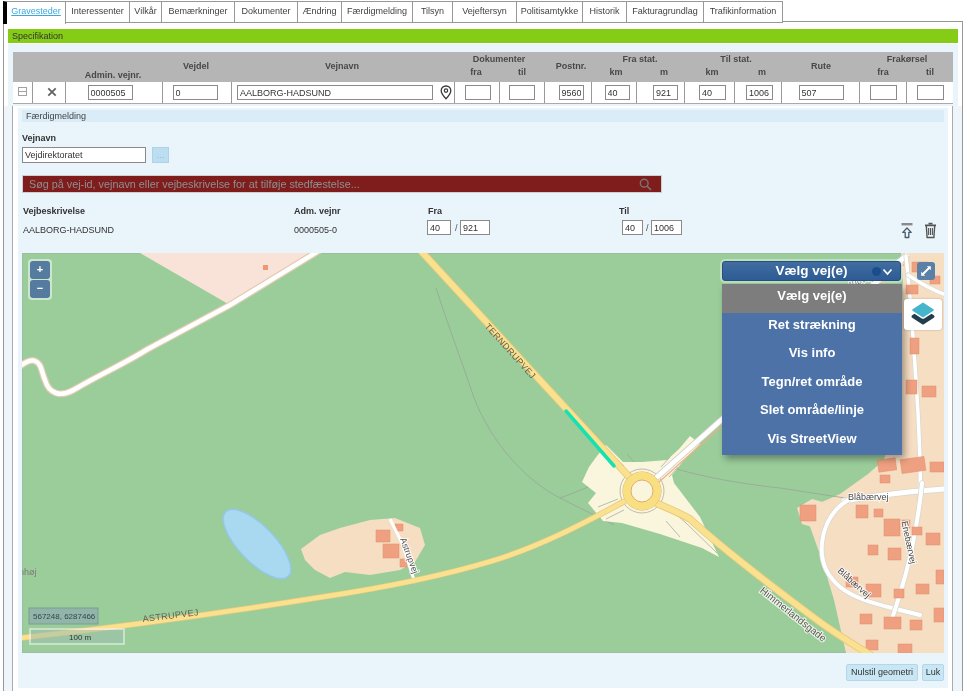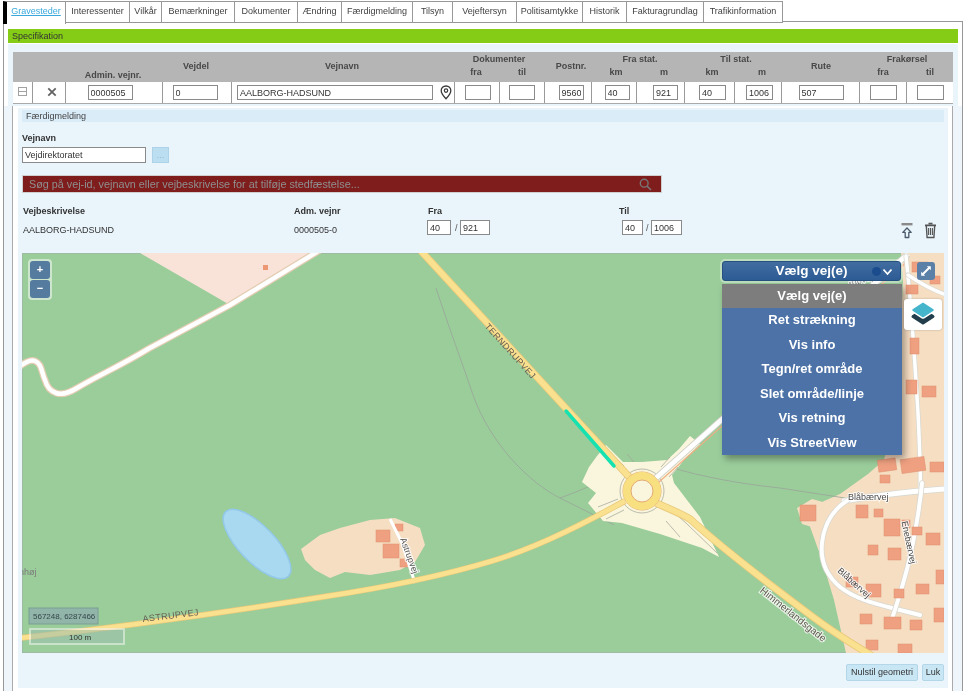--- a/index.html
+++ b/index.html
@@ -301,21 +301,20 @@
 <svg style="position:absolute;right:7px;top:6px;" width="11" height="8" viewBox="0 0 11 8">
       <path d="M1.5 1.5 L5.5 6 L9.5 1.5" fill="none" stroke="#fff" stroke-width="1.8"></path>
     </svg>
 </div>
 <div class="menu">
 <div class="gray">Vælg vej(e)</div>
 <div>Ret strækning</div>
 <div>Vis info</div>
 <div>Tegn/ret område</div>
 <div>Slet område/linje</div>
-<div>Vis retning</div>
 <div>Vis StreetView</div>
 </div>
 <div class="sqbtn" style="left:917px;top:262px;width:18px;height:18px;">
 <svg width="18" height="18" viewBox="0 0 18 18">
       <path d="M5.5 12.5 L12.5 5.5" stroke="#fff" stroke-width="2"></path>
       <path d="M9.8 4.2 h4 v4 Z" fill="#fff"></path>
       <path d="M4.2 9.8 v4 h4 Z" fill="#fff"></path>
     </svg>
 </div>
 <div class="abs" style="left:904px;top:299px;width:38px;height:31px;background:#fff;border-radius:3px;box-shadow:0 0 2px rgba(0,0,0,0.3);z-index:6;">

